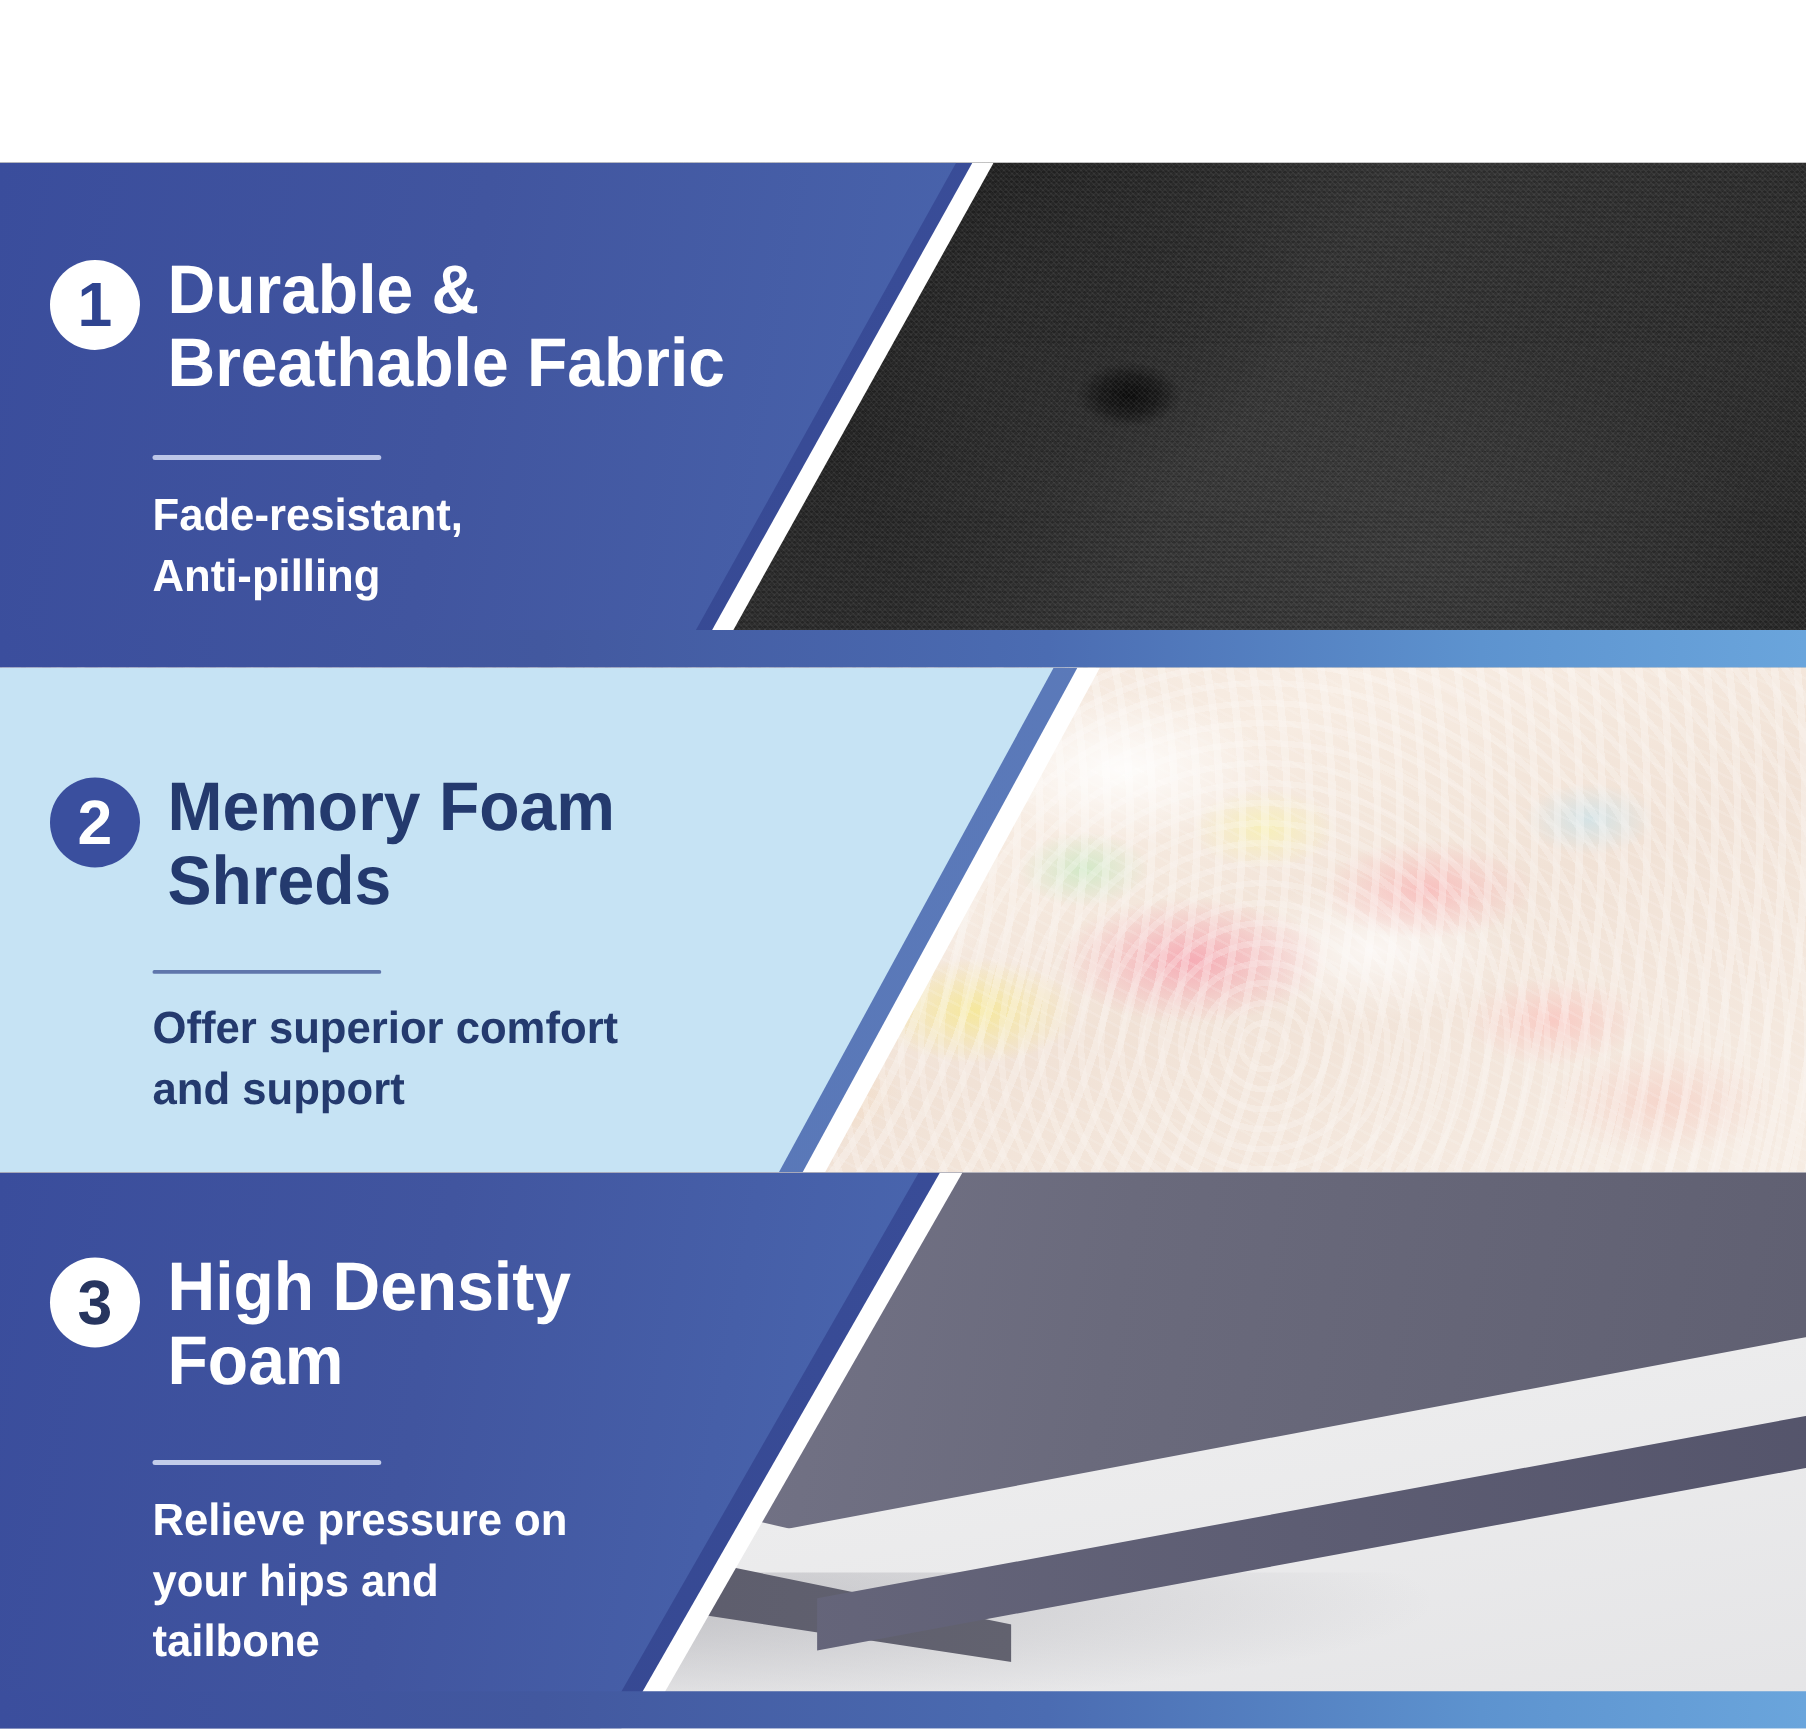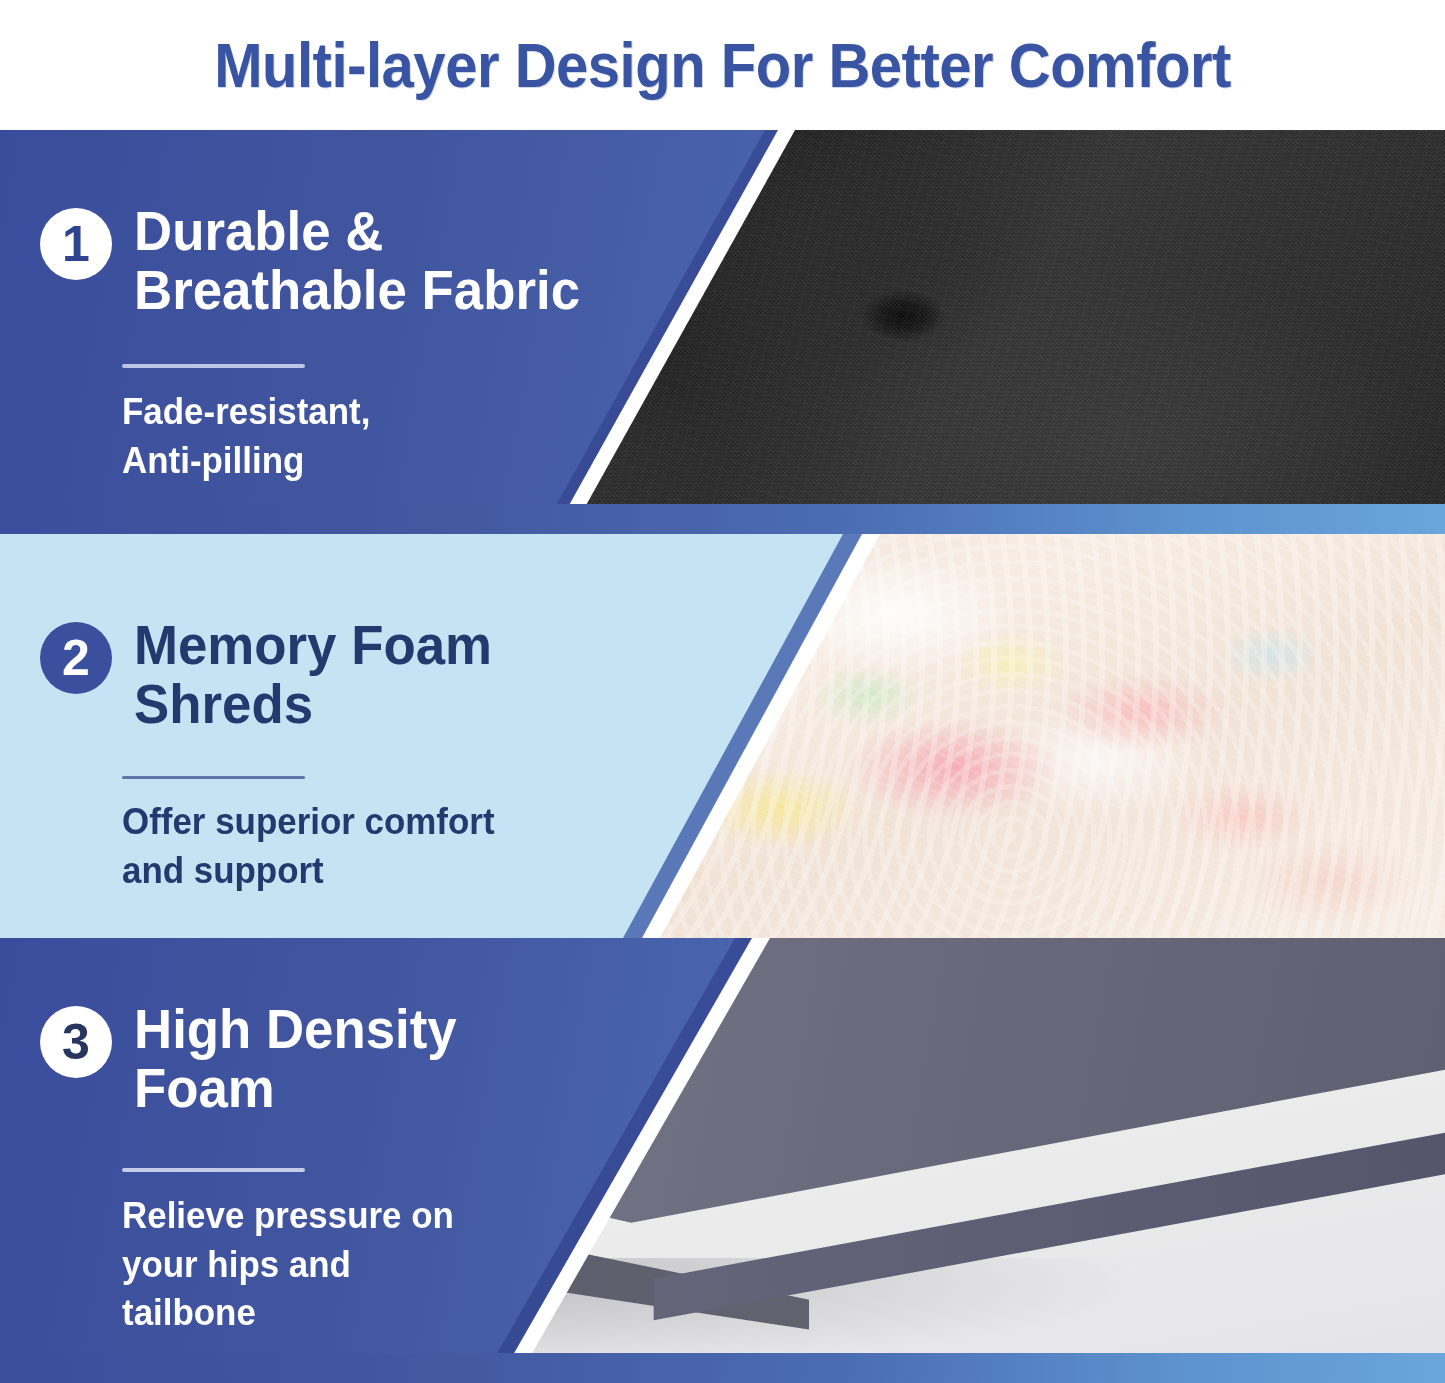--- a/index.html
+++ b/index.html
@@ -145,23 +145,20 @@
   .sub{
     position:absolute;font-size:36px;font-weight:bold;line-height:1.35;
     white-space:pre-line;transform:scaleX(0.97);transform-origin:left top;
   }
 </style>
 </head>
 <body>
 
 <div class="page">
 
-  <div class="title">
-    <span>Multi-layer Design For Better Comfort</span>
-  </div>
 
   <div class="section sec1 s1">
 
     <div class="photo">
       <div class="fabric"></div>
       <div class="weave"></div>
     </div>
 
     <div class="whitegap" style="clip-path:polygon(0 0, 795px 0, 570px 404px, 0 404px);"></div>
 

